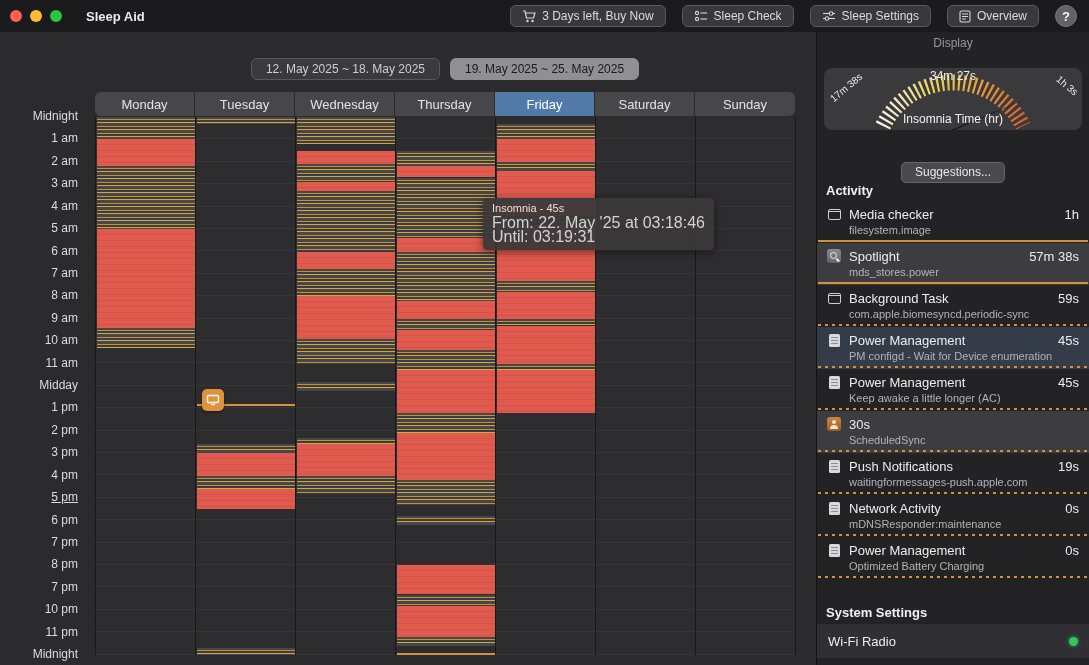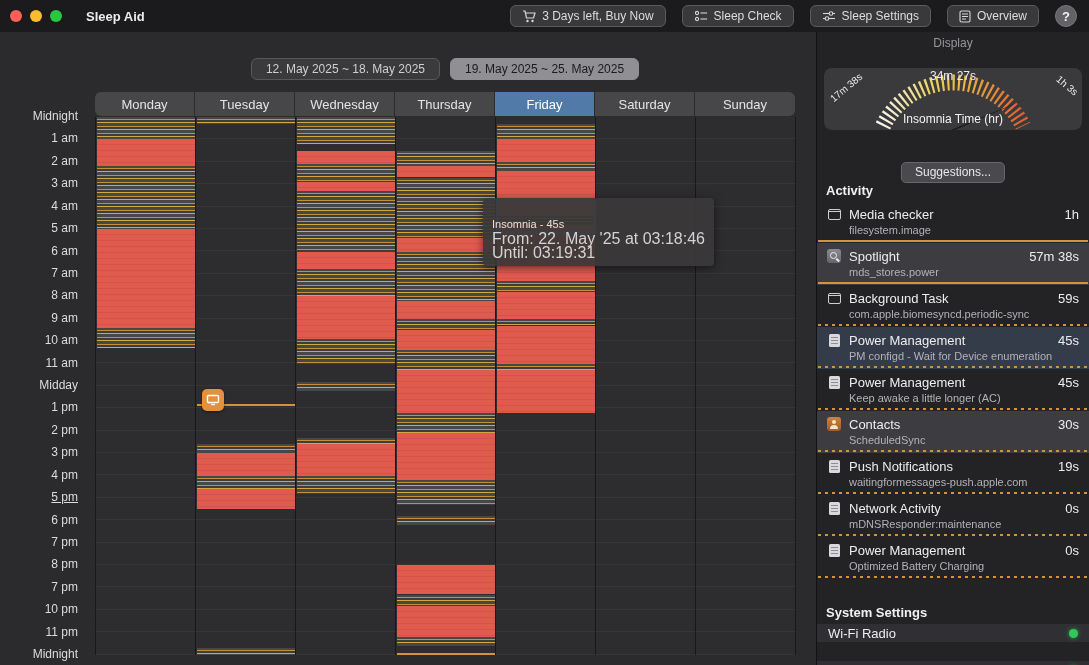--- a/index.html
+++ b/index.html
@@ -30,21 +30,21 @@
   .time-labels{position:absolute;top:0;left:0;width:86px;height:633px}
   .time-label{position:absolute;right:8px;font-size:12px;color:#dcdcde;white-space:nowrap}
   .grid{position:absolute;top:85px;left:95px;width:701px;height:538px;border-right:1px solid rgba(0,0,0,0.45);
         background:repeating-linear-gradient(to bottom,transparent 0 21.4px,rgba(255,255,255,0.045) 21.4px 22.4px)}
   .day-col{position:absolute;top:0;width:100px;height:538px;border-left:1px solid rgba(0,0,0,0.45);background:rgba(255,255,255,0.012)}
   .seg{position:absolute;left:1px;right:0}
   .seg-red{background:repeating-linear-gradient(to bottom,#e05a4e 0 5px,#d3534a 5px 6px)}
   .seg-stripes{background:repeating-linear-gradient(to bottom,#47474a 0 2px,#c38f3a 2px 3px,#3d3d40 3px 5px,#cfa93f 5px 6px,#47474a 6px 7px)}
   .seg-line{height:2px;background:#d6913b}
   .selection-box{position:absolute;left:496px;top:168px;width:100px;height:34px;border:2px solid #4f93d8;background:rgba(79,147,216,0.16);z-index:20}
-  .tooltip{position:absolute;left:483px;top:166px;z-index:30;background:rgba(58,56,56,0.93);border-radius:4px;padding:20px 9px 6px 9px;box-shadow:0 2px 8px rgba(0,0,0,0.5)}
+  .tooltip{position:absolute;left:483px;top:166px;z-index:30;background:rgba(58,56,56,0.93);border-radius:4px;padding:4px 9px 6px 9px;box-shadow:0 2px 8px rgba(0,0,0,0.5)}
   .tooltip-title{font-size:11px;color:#f6dcd2;margin-bottom:2px}
   .tooltip-line{font-size:16px;color:#d2d3d6;line-height:14px}
   .display-app-icon{position:absolute;left:202px;top:357px;width:22px;height:22px;border-radius:5px;background:#e2923c;z-index:25;display:flex;align-items:center;justify-content:center;box-shadow:0 1px 3px rgba(0,0,0,0.45)}
 
   
   .sidebar{position:absolute;top:32px;left:816px;width:273px;height:633px;background:#232326;border-left:1px solid #121214;overflow:hidden}
   .partial-header{position:absolute;top:4px;left:0;right:0;text-align:center;font-size:12px;color:#96969a}
   .gauge-panel{position:absolute;top:36px;left:7px;width:258px;height:62px;border-radius:8px;background:#3a3a3d;overflow:hidden}
   .gauge-svg{position:absolute;left:0;top:0;width:258px;height:62px}
   .gauge-label{position:absolute;font-size:10px;color:#ededef;white-space:nowrap}
@@ -73,21 +73,21 @@
   .icon-doc i{width:11px;height:13px;background:#d8d8dd;border-radius:1.5px}
   .icon-doc i::before{content:"";position:absolute;left:2px;top:3px;width:7px;height:1px;background:#8e8e94;box-shadow:0 3px 0 #8e8e94,0 6px 0 #8e8e94}
   .icon-spotlight i{width:14px;height:14px;border-radius:3px;background:linear-gradient(#8a8a92,#65656d)}
   .icon-spotlight i::before{content:"";position:absolute;left:2.5px;top:2.5px;width:5px;height:5px;border:1.5px solid #ececf0;border-radius:50%}
   .icon-spotlight i::after{content:"";position:absolute;left:9px;top:9.5px;width:3.5px;height:1.5px;background:#ececf0;transform:rotate(45deg)}
   .icon-contacts i{width:14px;height:14px;border-radius:3px;background:linear-gradient(#cd8440,#9c5e24)}
   .icon-contacts i::before{content:"";position:absolute;left:5px;top:2.5px;width:4px;height:4px;border-radius:50%;background:#f4e3cb}
   .icon-contacts i::after{content:"";position:absolute;left:3px;top:8px;width:8px;height:4px;border-radius:4px 4px 0 0;background:#f4e3cb}
   #system-header{top:573px}
   #system-list{position:absolute;top:592px;left:0;right:0}
-  .sys-row{height:18px;margin-bottom:19px;background:#303034;display:flex;align-items:center;padding:0 11px;font-size:13px;color:#ededef}
+  .sys-row{height:34px;margin-bottom:19px;background:#303034;display:flex;align-items:center;padding:0 11px;font-size:13px;color:#ededef}
   .status-dot{width:9px;height:9px;border-radius:50%;background:#33c759;margin-left:auto;box-shadow:0 0 4px rgba(51,199,89,0.7)}
 </style>
 </head>
 <body>
 
 <div class="window">
 
   <div class="titlebar">
     <div class="lights">
       <span class="light red"></span>
@@ -336,21 +336,20 @@
             <span class="act-title">Power Management</span>
             <span class="act-dur">45s</span>
           </div>
           <div class="act-sub">Keep awake a little longer (AC)</div>
         </div>
         <div class="act-row u-dotted hl-gray">
           <div class="act-line1">
             <span class="aicon icon-contacts">
               <i></i>
             </span>
-            <span class="act-title">Contacts</span>
             <span class="act-dur">30s</span>
           </div>
           <div class="act-sub">ScheduledSync</div>
         </div>
         <div class="act-row u-dotted">
           <div class="act-line1">
             <span class="aicon icon-doc">
               <i></i>
             </span>
             <span class="act-title">Push Notifications</span>

